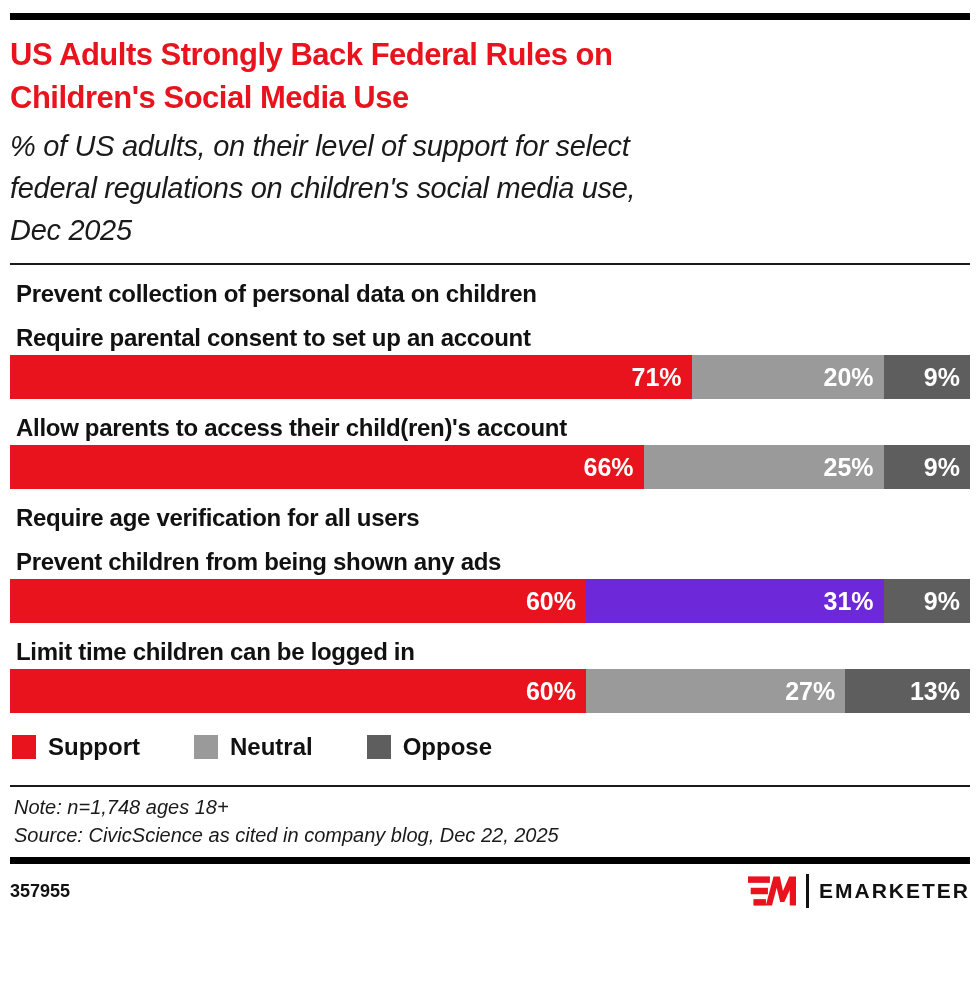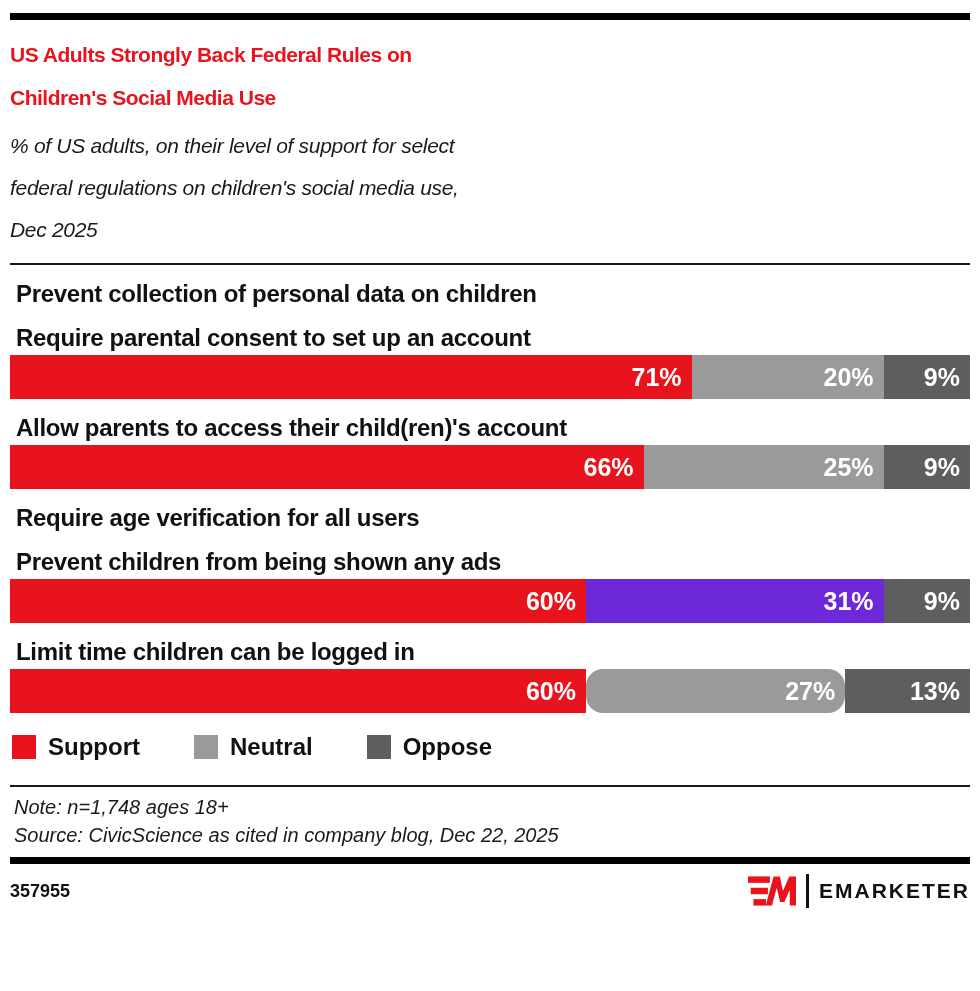--- a/index.html
+++ b/index.html
@@ -2,23 +2,23 @@
 <html><head>
 <meta charset="utf-8">
 <style>
   * { margin: 0; padding: 0; box-sizing: border-box; }
   html, body { width: 980px; height: 991px; background: #ffffff; overflow: hidden; }
   body { font-family: "Liberation Sans", sans-serif; color: #1a1a1a; }
   .page { width: 980px; height: 991px; padding: 13px 10px 0 10px; }
 
   .top-bar { height: 7px; background: #000000; }
 
-  .title { color: #e8131c; font-weight: bold; font-size: 21px; line-height: 43px;
+  .title { color: #e8131c; font-weight: bold; font-size: 31px; line-height: 43px;
            letter-spacing: -0.5px; margin-top: 13px; }
-  .subtitle { font-style: italic; font-size: 21px; line-height: 42px; color: #1a1a1a;
+  .subtitle { font-style: italic; font-size: 29px; line-height: 42px; color: #1a1a1a;
               margin-top: 6px; letter-spacing: -0.3px; }
 
   .divider { height: 2px; background: #1a1a1a; margin-top: 12px; }
   .thin-rule { height: 2px; background: #1a1a1a; }
 
   .rows { margin-top: 2px; }
   .row { margin-top: 14px; }
   .row-label { font-weight: bold; font-size: 24px; line-height: 30px; color: #111111;
                letter-spacing: -0.3px; margin-left: 6px; }
   .bar { display: flex; width: 100%; height: 44px; margin-top: 2px; }
@@ -114,21 +114,21 @@
             <span class="val">9%</span>
           </div>
         </div>
       </div>
       <div class="row">
         <div class="row-label">Limit time children can be logged in</div>
         <div class="bar">
           <div class="seg" style="width: 60%; background: rgb(232, 19, 28);">
             <span class="val">60%</span>
           </div>
-          <div class="seg" style="width: 27%; background: rgb(154, 154, 154); border-radius: 17px;">
+          <div class="seg" style="width: 27%; background: rgb(154, 154, 154);">
             <span class="val">27%</span>
           </div>
           <div class="seg" style="width: 13%; background: rgb(94, 94, 94);">
             <span class="val">13%</span>
           </div>
         </div>
       </div>
     </div>
 
   <div class="legend" id="legend">

